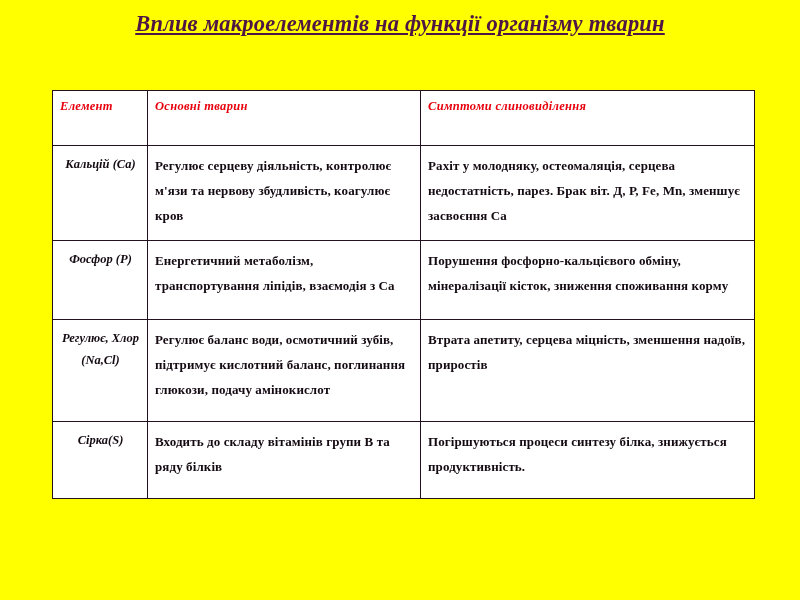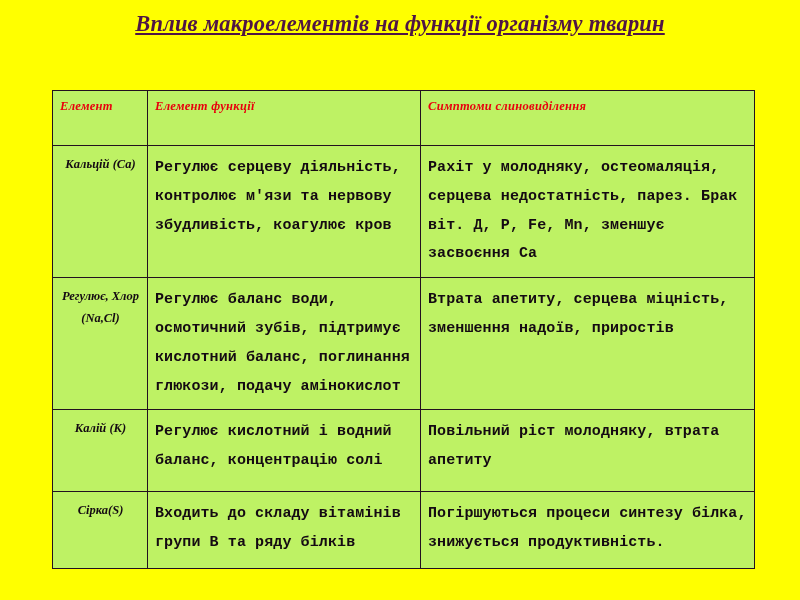--- a/index.html
+++ b/index.html
@@ -54,21 +54,21 @@
   table.macro {
     border-collapse: collapse;
     width: 702px;
     table-layout: fixed;
     background: #ffff00;
   }
   table.macro td {
     border: 1px solid #23111f;
     vertical-align: top;
     padding: 8px 6px 8px 7px;
-    background: #bef264;
+    background: #ffffff;
     margin-top: 12px;
   }
   col.c1 { width: 95px; }
   col.c2 { width: 273px; }
   col.c3 { width: 334px; }
 
   
   .hdr td {
     height: 38px;
   }
@@ -90,22 +90,22 @@
     font-weight: bold;
     font-style: italic;
     color: #140a12;
     line-height: 1.75;
     display: block;
     text-align: center;
   }
 
   
   .body-text {
-    font-family: Liberation Mono, monospace;
-    font-size: 15px;
+    font-family: Liberation Serif, serif;
+    font-size: 13px;
     font-weight: bold;
     color: #140a12;
     line-height: 1.92;
     display: block;
     letter-spacing: 0.1px;
   }
 
   
   tr.r1 td { height: 78px; }
   tr.r2 td { height: 62px; }
@@ -129,64 +129,64 @@
         <col class="c1">
           <col class="c2">
           <col class="c3">
       </colgroup>
       <tbody>
         <tr class="hdr">
           <td>
             <span class="hdr-text">Елемент</span>
           </td>
           <td>
-            <span class="hdr-text">Елемент функції</span>
+            <span class="hdr-text">Основні тварин</span>
           </td>
           <td>
             <span class="hdr-text">Симптоми слиновиділення</span>
           </td>
         </tr>
 
         <tr class="r1">
           <td>
             <span class="elem">Кальцій (Са)</span>
           </td>
           <td>
             <span class="body-text">Регулює серцеву діяльність, контролює м'язи та нервову збудливість, коагулює кров</span>
           </td>
           <td>
             <span class="body-text">Рахіт у молодняку, остеомаляція, серцева недостатність, парез. Брак віт. Д, Р, Fe, Mn, зменшує засвоєння Са</span>
           </td>
         </tr>
 
+        <tr class="r2">
+          <td>
+            <span class="elem">Фосфор (Р)</span>
+          </td>
+          <td>
+            <span class="body-text">Енергетичний метаболізм, транспортування ліпідів, взаємодія з Са</span>
+          </td>
+          <td>
+            <span class="body-text">Порушення фосфорно-кальцієвого обміну, мінералізації кісток, зниження споживання корму</span>
+          </td>
+        </tr>
 
 
         <tr class="r4">
           <td>
             <span class="elem">Регулює, Хлор (Na,Cl)</span>
           </td>
           <td>
             <span class="body-text">Регулює баланс води, осмотичний зубів, підтримує кислотний баланс, поглинання глюкози, подачу амінокислот</span>
           </td>
           <td>
             <span class="body-text">Втрата апетиту, серцева міцність, зменшення надоїв, приростів</span>
           </td>
         </tr>
 
-        <tr class="r5">
-          <td>
-            <span class="elem">Калій (К)</span>
-          </td>
-          <td>
-            <span class="body-text">Регулює кислотний і водний баланс, концентрацію солі</span>
-          </td>
-          <td>
-            <span class="body-text">Повільний ріст молодняку, втрата апетиту</span>
-          </td>
-        </tr>
 
         <tr class="r6">
           <td>
             <span class="elem">Сірка(S)</span>
           </td>
           <td>
             <span class="body-text">Входить до складу вітамінів групи В та ряду білків</span>
           </td>
           <td>
             <span class="body-text">Погіршуються  процеси синтезу білка, знижується продуктивність.</span>

